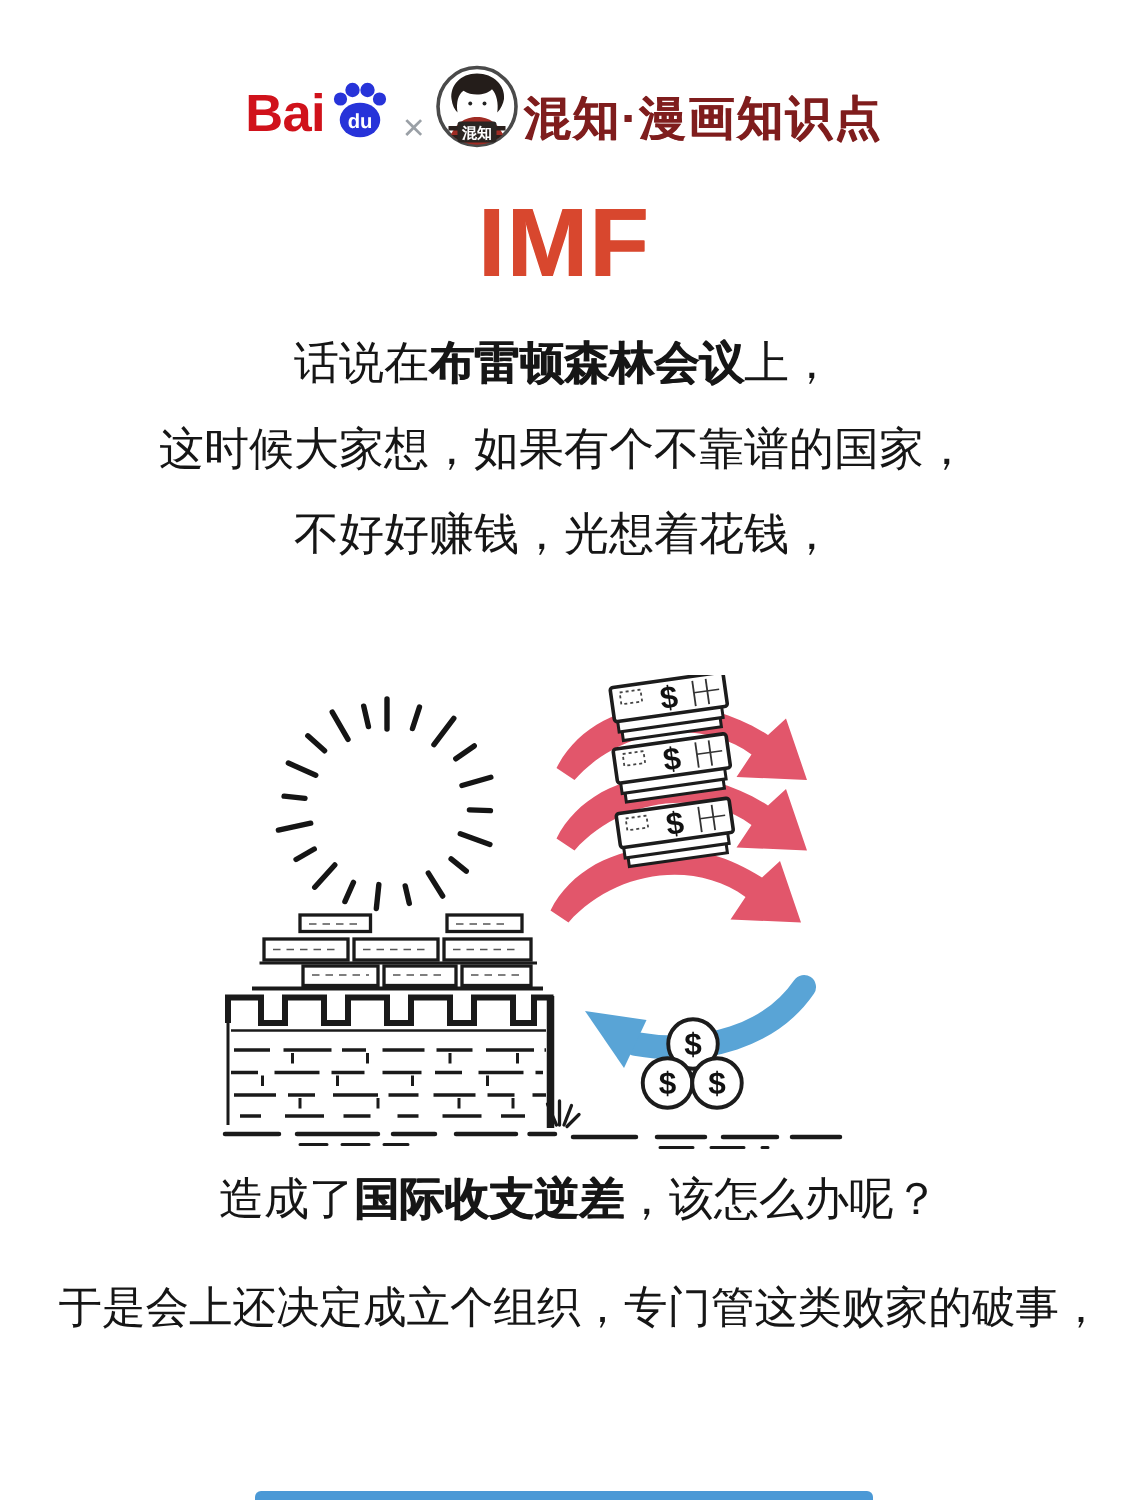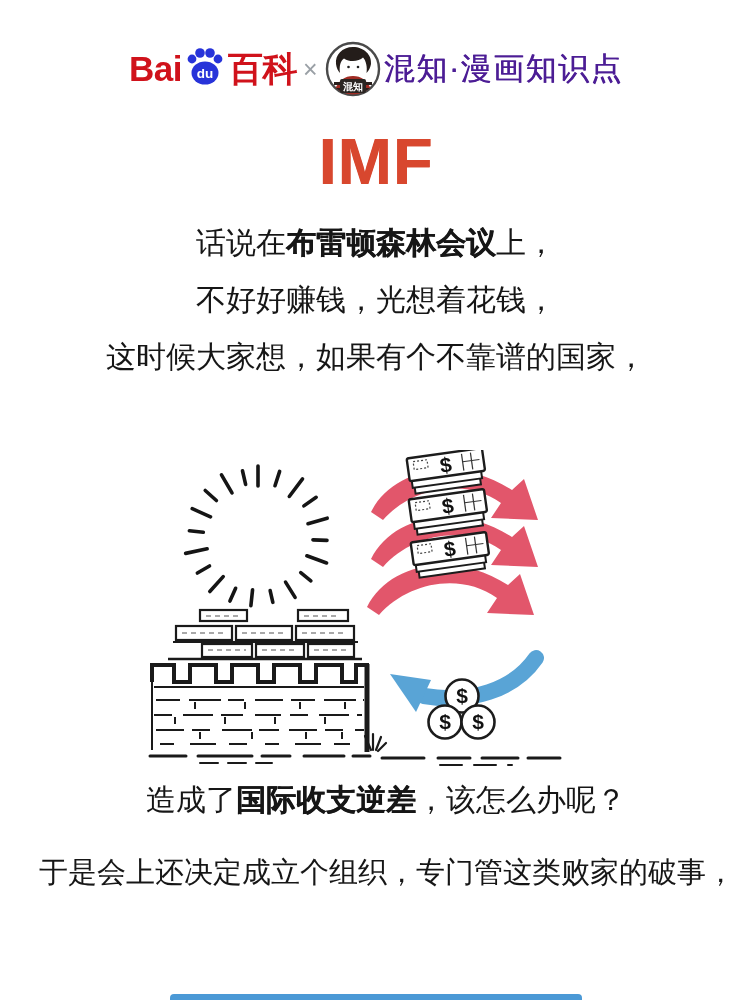--- a/index.html
+++ b/index.html
@@ -3,27 +3,27 @@
 <meta charset="utf-8">
 <style>
   html,body{margin:0;padding:0;}
   body{
     width:752px;height:1000px;background:#ffffff;position:relative;overflow:hidden;
     font-family:"Liberation Sans","DejaVu Sans",sans-serif;color:#141414;
   }
   
   .header{
     position:absolute;top:38px;left:0;right:0;height:62px;
-    display:flex;align-items:center;justify-content:center;gap:2px;
+    display:flex;align-items:flex-end;justify-content:center;gap:2px;
   }
   .baidu-logo{display:flex;align-items:center;}
   .bai,.baike{color:#d0121b;font-size:35px;font-weight:800;letter-spacing:-0.5px;}
   .paw{margin:0 1px 4px 1px;}
   .sep{color:#9aa0a6;font-size:25px;margin:0 4px;font-weight:400;}
-  .brand{color:#4c1d95;font-size:31px;font-weight:400;letter-spacing:1.5px;
+  .brand{color:#7f1d1d;font-size:31px;font-weight:700;letter-spacing:1.5px;
          text-shadow:0.5px 0 0 currentColor;}
   
   .title{
     position:absolute;top:126px;left:0;width:100%;text-align:center;
     color:#d8472e;font-size:65px;font-weight:800;letter-spacing:1px;line-height:72px;
     text-shadow:0.5px 0 0 currentColor;
   }
   
   .story{position:absolute;left:0;width:100%;text-align:center;color:#161616;}
   .story .story-line{white-space:nowrap;}
@@ -49,21 +49,20 @@
   <div class="baidu-logo">
     <span class="bai">Bai</span>
     <svg class="paw" width="44" height="44" viewBox="0 0 44 44">
       <circle cx="9" cy="14" r="4.4" fill="#2733d9"></circle>
       <circle cx="17" cy="8" r="4.8" fill="#2733d9"></circle>
       <circle cx="27" cy="8" r="4.8" fill="#2733d9"></circle>
       <circle cx="35" cy="14" r="4.4" fill="#2733d9"></circle>
       <ellipse cx="22" cy="28" rx="13.5" ry="11.5" fill="#2733d9"></ellipse>
       <text x="22" y="33" text-anchor="middle" font-size="13.5" font-weight="bold" fill="#ffffff">du</text>
     </svg>
-    <span class="baike">百科</span>
   </div>
   <span class="sep">×</span>
   <svg width="58" height="58" viewBox="0 0 58 58">
     <defs>
         <clipPath id="badgeClip">
           <circle cx="29" cy="29" r="25.5"></circle>
         </clipPath>
       </defs>
     <circle cx="29" cy="29" r="26" fill="#ffffff" stroke="#4a4a4a" stroke-width="2.4"></circle>
     <g clip-path="url(#badgeClip)">
@@ -78,22 +77,22 @@
     <rect x="16" y="39" width="26" height="14" rx="2" fill="#2b2522"></rect>
     <text x="29" y="50" text-anchor="middle" font-size="10" font-weight="bold" fill="#ffffff">混知</text>
   </svg>
   <span class="brand">混知·漫画知识点</span>
 </div>
 
 <div class="title">IMF</div>
 
 <div class="story story-top">
     <div class="story-line"><span>话说在</span><span class="b">布雷顿森林会议</span><span>上，</span></div>
+    <div class="story-line"><span>这时候大家想，如果有个不靠谱的国家，</span></div>
     <div class="story-line"><span>不好好赚钱，光想着花钱，</span></div>
-    <div class="story-line"><span>这时候大家想，如果有个不靠谱的国家，</span></div>
   </div>
 
 <svg class="illu" width="430" height="325" viewBox="0 0 430 325">
   <defs>
 
     <g id="redArrow">
       <path d="M231,62 C252,20 315,4 372,40 L384,29 L398,70 L351,68 L361,53 C325,27 272,37 243,70 Z" fill="#e2566b"></path>
     </g>
 
     <g id="moneyStack">

